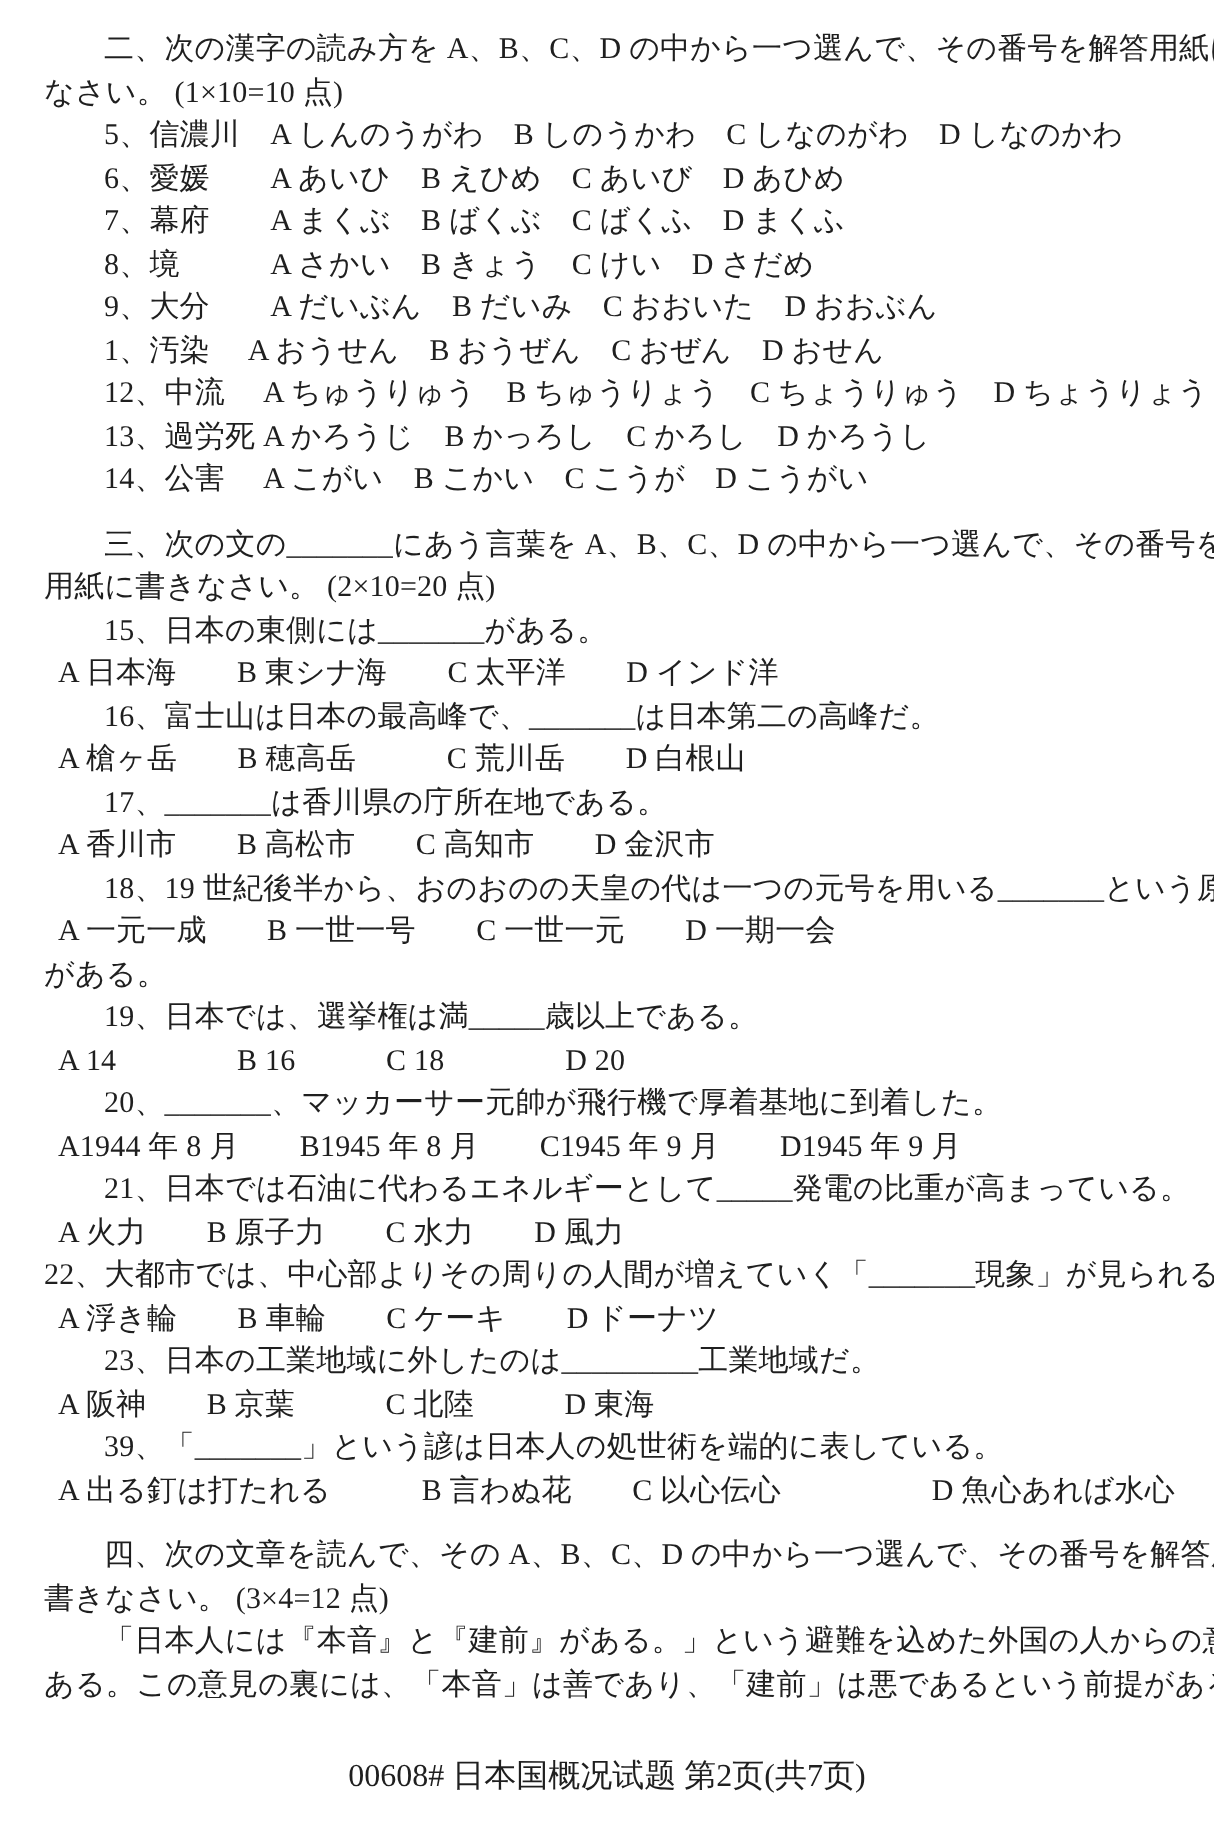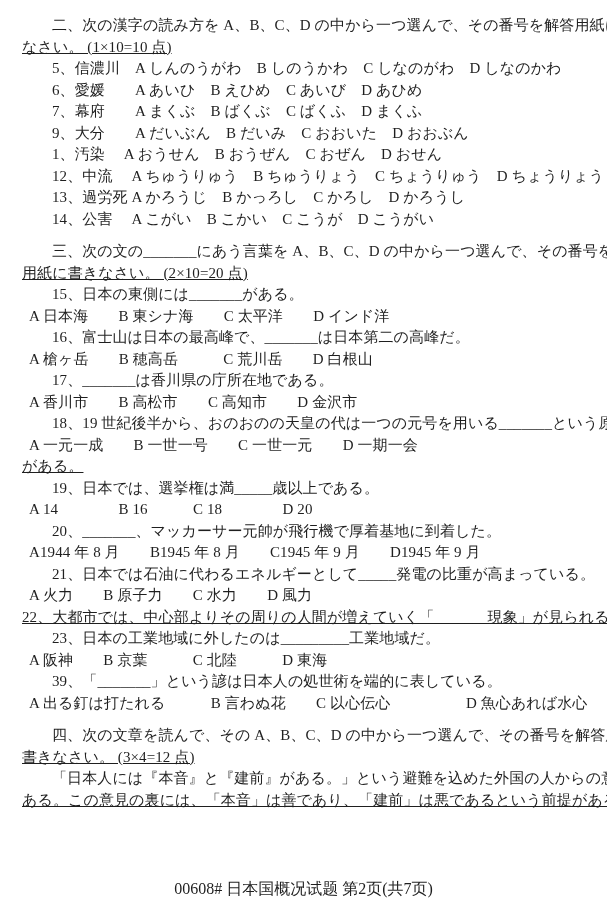--- a/index.html
+++ b/index.html
@@ -20,21 +20,21 @@
     padding: 15px 18px 0 22px;
     font-size: 15px;
   }
   .line {
     line-height: 21.5px;
     white-space: pre;
     letter-spacing: 0.1px;
   }
   .ind-para { padding-left: 30px; }
   .ind-option { padding-left: 7px; }
-  .ind-none { padding-left: 0; text-decoration: underline; }
+  .ind-none { padding-left: 0; }
   .gap { margin-top: 11px; }
   .footer {
     position: absolute;
     left: 0;
     bottom: 14px;
     width: 100%;
     text-align: center;
     font-size: 16px;
     line-height: 18px;
   }
@@ -42,20 +42,21 @@
 </head>
 <body>
 
 <div class="page">
   <div class="doc-body">
       <div class="line ind-para">二、次の漢字の読み方を A、B、C、D の中から一つ選んで、その番号を解答用紙に書き</div>
       <div class="line ind-none">なさい。 (1×10=10 点)</div>
       <div class="line ind-para">5、信濃川　A しんのうがわ　B しのうかわ　C しなのがわ　D しなのかわ</div>
       <div class="line ind-para">6、愛媛　　A あいひ　B えひめ　C あいび　D あひめ</div>
       <div class="line ind-para">7、幕府　　A まくぶ　B ばくぶ　C ばくふ　D まくふ</div>
+      <div class="line ind-para">8、境　　　A さかい　B きょう　C けい　D さだめ</div>
       <div class="line ind-para">9、大分　　A だいぶん　B だいみ　C おおいた　D おおぶん</div>
       <div class="line ind-para">1、汚染　 A おうせん　B おうぜん　C おぜん　D おせん</div>
       <div class="line ind-para">12、中流　 A ちゅうりゅう　B ちゅうりょう　C ちょうりゅう　D ちょうりょう</div>
       <div class="line ind-para">13、過労死 A かろうじ　B かっろし　C かろし　D かろうし</div>
       <div class="line ind-para">14、公害　 A こがい　B こかい　C こうが　D こうがい</div>
       <div class="line ind-para gap">三、次の文の_______にあう言葉を A、B、C、D の中から一つ選んで、その番号を解答</div>
       <div class="line ind-none">用紙に書きなさい。 (2×10=20 点)</div>
       <div class="line ind-para">15、日本の東側には_______がある。</div>
       <div class="line ind-option">A 日本海　　B 東シナ海　　C 太平洋　　D インド洋</div>
       <div class="line ind-para">16、富士山は日本の最高峰で、_______は日本第二の高峰だ。</div>
@@ -65,20 +66,21 @@
       <div class="line ind-para">18、19 世紀後半から、おのおのの天皇の代は一つの元号を用いる_______という原則</div>
       <div class="line ind-option">A 一元一成　　B 一世一号　　C 一世一元　　D 一期一会</div>
       <div class="line ind-none">がある。</div>
       <div class="line ind-para">19、日本では、選挙権は満_____歳以上である。</div>
       <div class="line ind-option">A 14　　　　B 16　　　C 18　　　　D 20</div>
       <div class="line ind-para">20、_______、マッカーサー元帥が飛行機で厚着基地に到着した。</div>
       <div class="line ind-option">A1944 年 8 月　　B1945 年 8 月　　C1945 年 9 月　　D1945 年 9 月</div>
       <div class="line ind-para">21、日本では石油に代わるエネルギーとして_____発電の比重が高まっている。</div>
       <div class="line ind-option">A 火力　　B 原子力　　C 水力　　D 風力</div>
       <div class="line ind-none">22、大都市では、中心部よりその周りの人間が増えていく「_______現象」が見られる。</div>
+      <div class="line ind-option">A 浮き輪　　B 車輪　　C ケーキ　　D ドーナツ</div>
       <div class="line ind-para">23、日本の工業地域に外したのは_________工業地域だ。</div>
       <div class="line ind-option">A 阪神　　B 京葉　　　C 北陸　　　D 東海</div>
       <div class="line ind-para">39、「_______」という諺は日本人の処世術を端的に表している。</div>
       <div class="line ind-option">A 出る釘は打たれる　　　B 言わぬ花　　C 以心伝心　　　　　D 魚心あれば水心</div>
       <div class="line ind-para gap">四、次の文章を読んで、その A、B、C、D の中から一つ選んで、その番号を解答用紙に</div>
       <div class="line ind-none">書きなさい。 (3×4=12 点)</div>
       <div class="line ind-para">「日本人には『本音』と『建前』がある。」という避難を込めた外国の人からの意見が</div>
       <div class="line ind-none">ある。この意見の裏には、「本音」は善であり、「建前」は悪であるという前提があるよ</div>
     </div>
   <div class="footer">00608# 日本国概况试题 第2页(共7页)</div>

